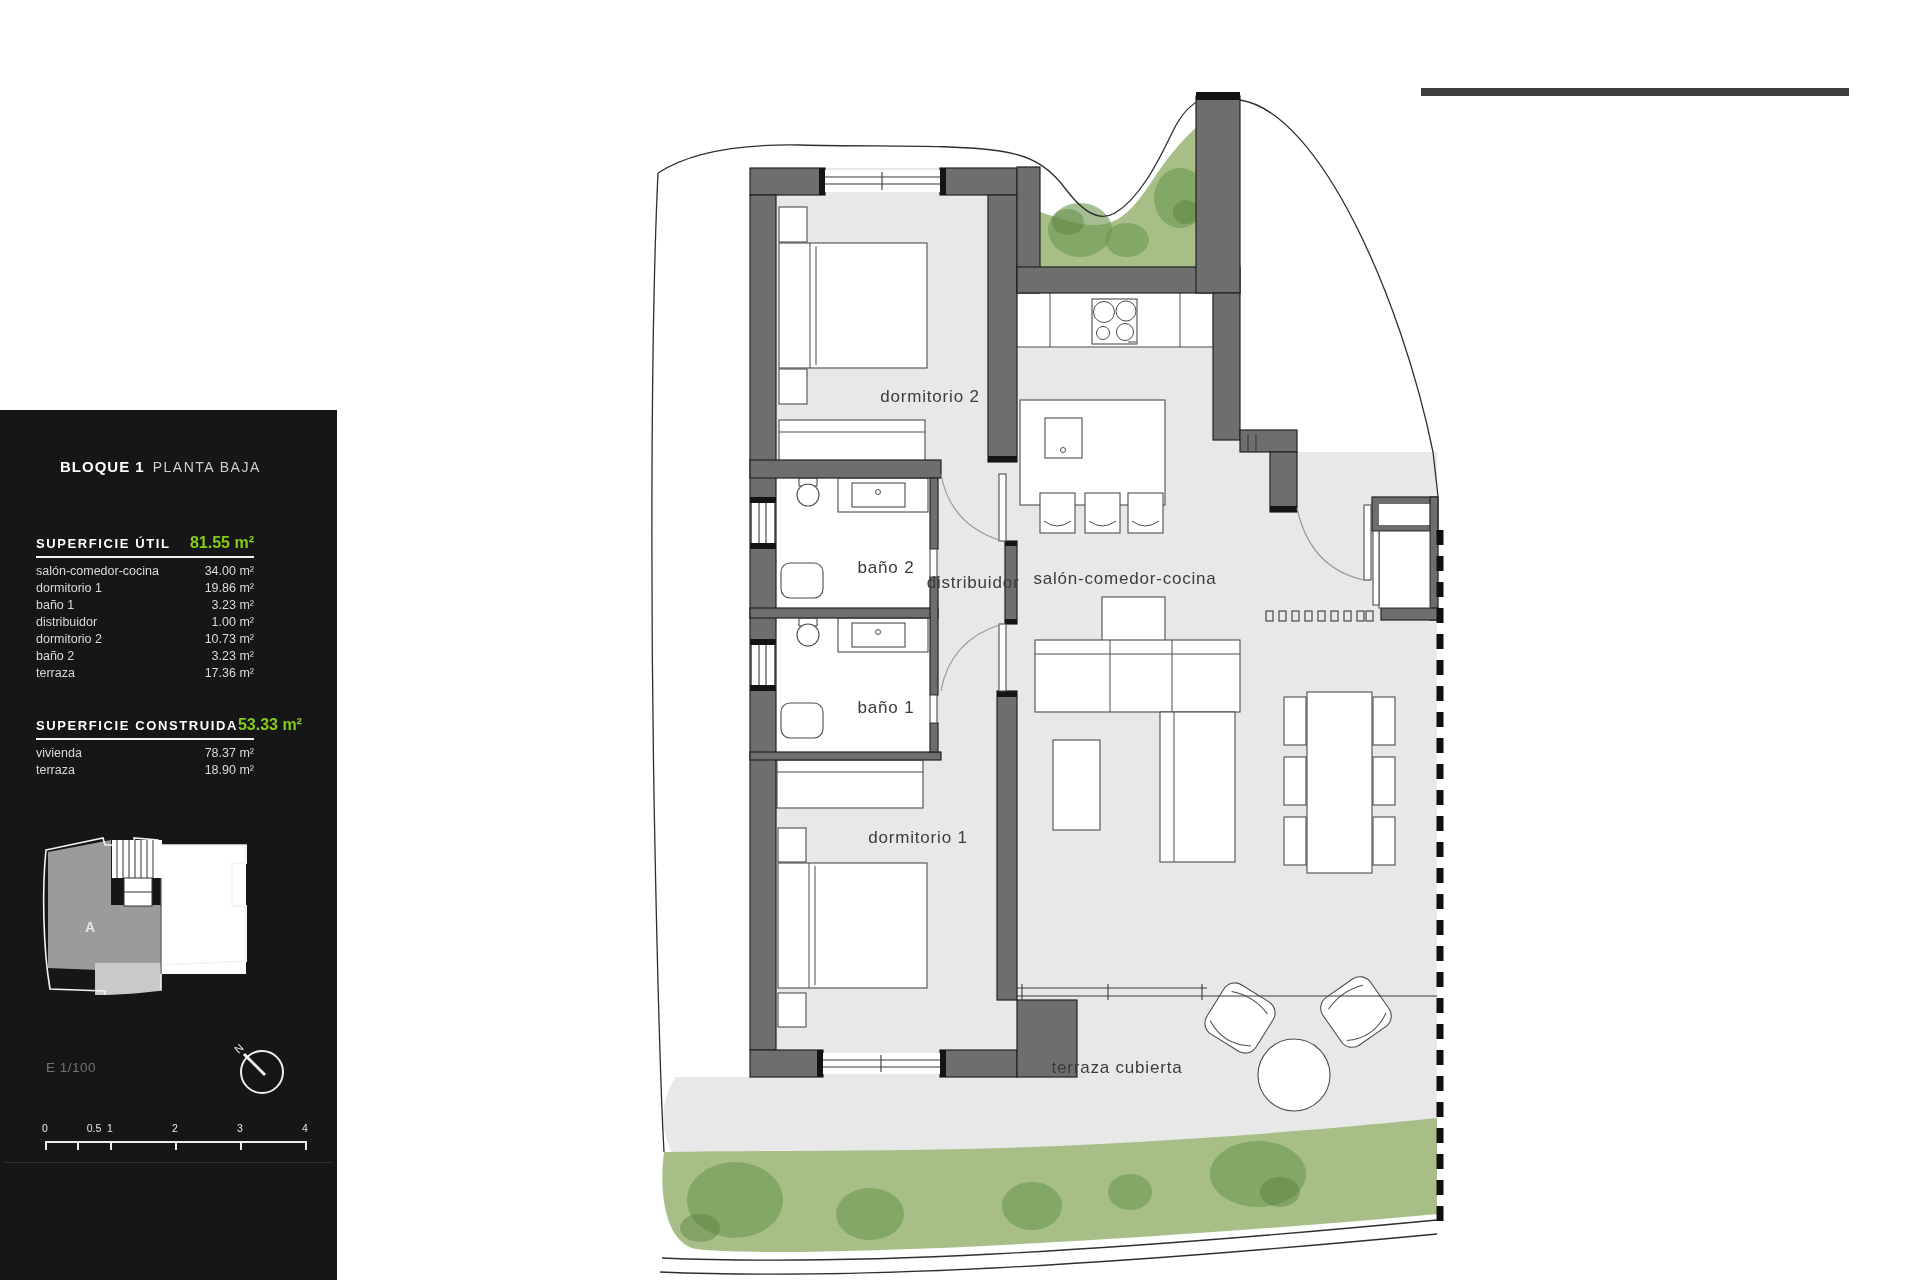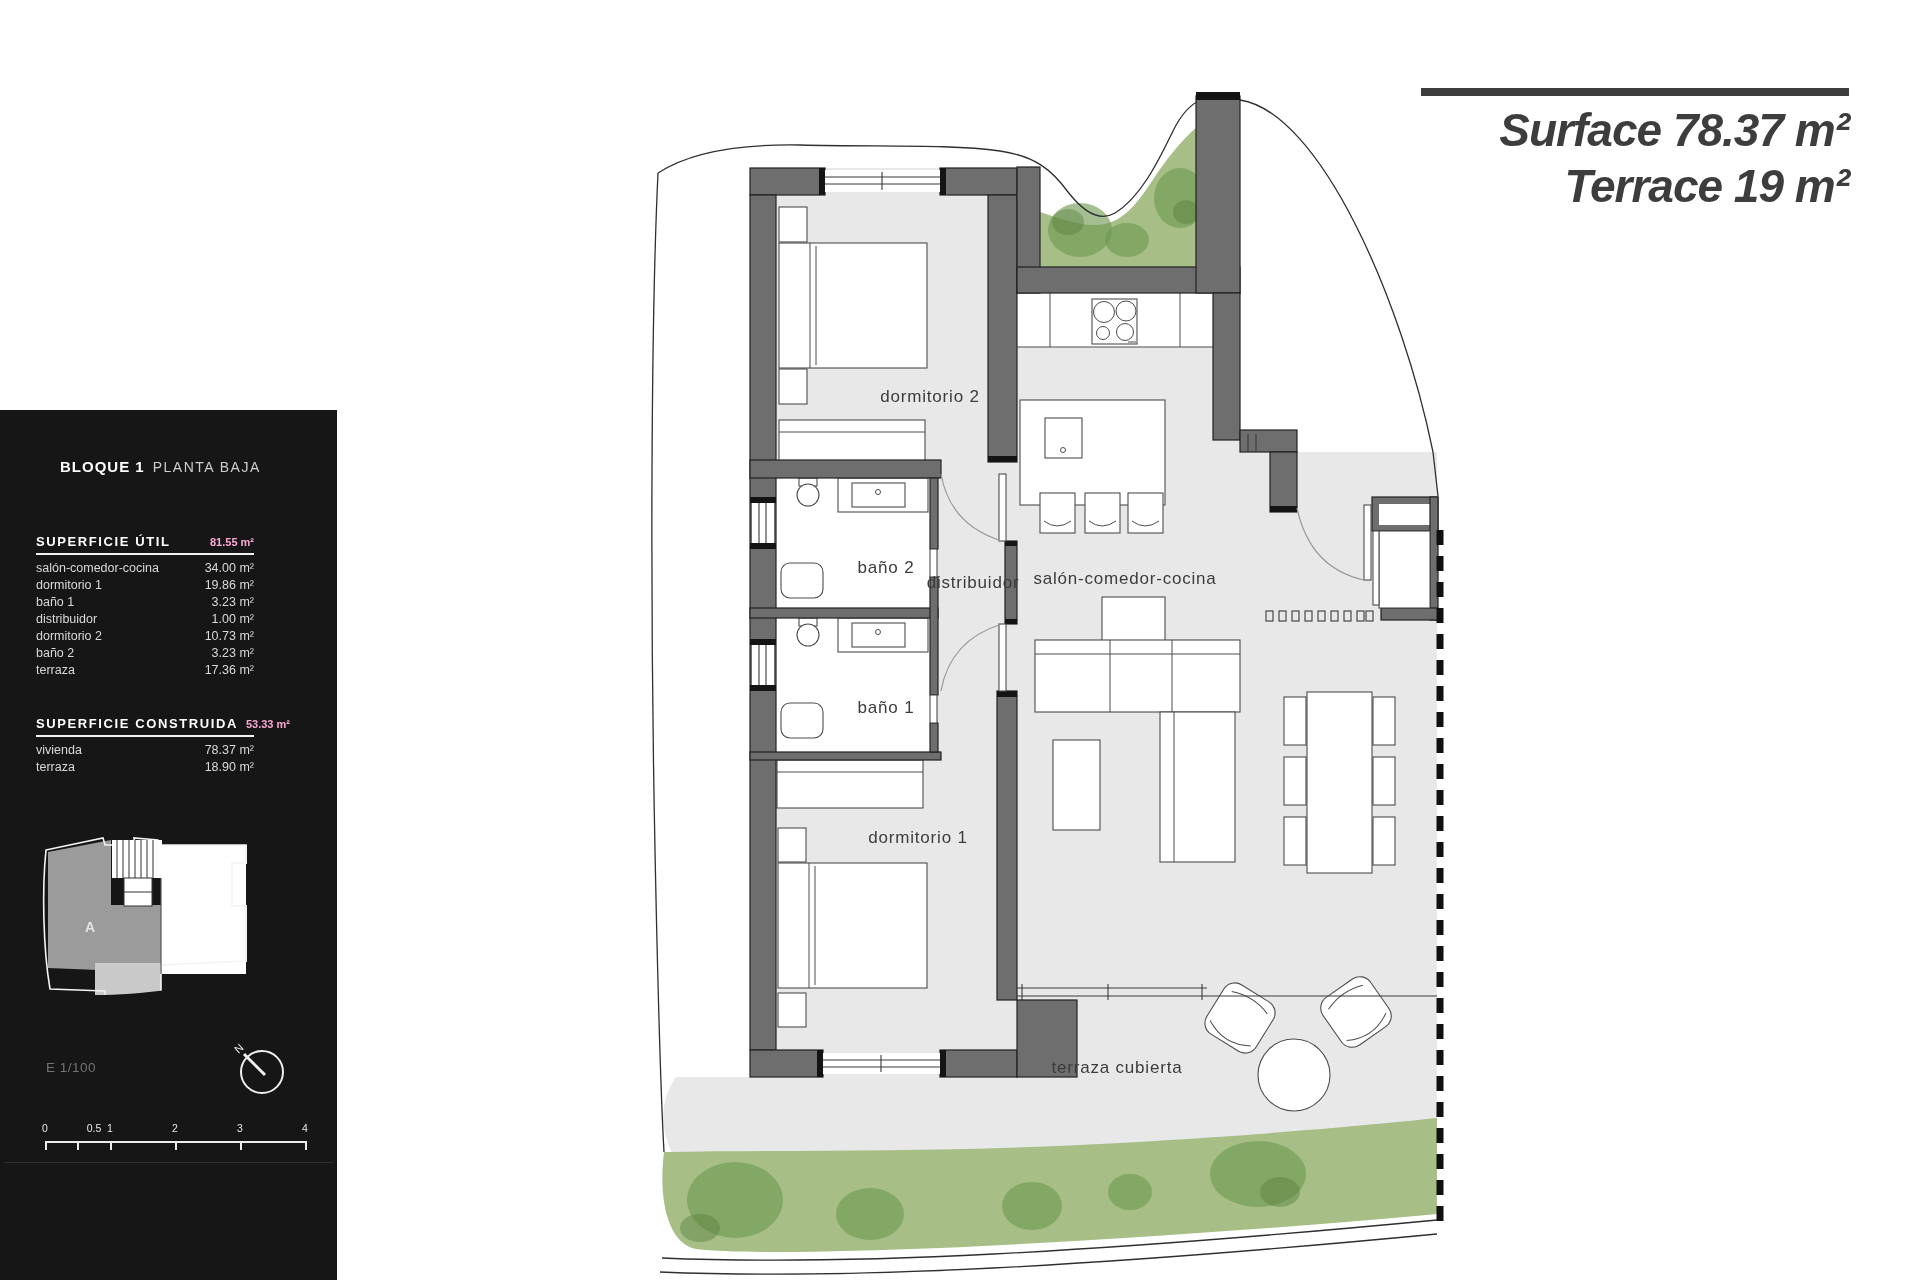--- a/index.html
+++ b/index.html
@@ -11,23 +11,23 @@
     font-family:"Liberation Sans", sans-serif;}
   .stage{position:relative;width:1920px;height:1280px;background:#fff;}
 
   
   .panel{position:absolute;left:0;top:410px;width:337px;height:870px;background:var(--panel-bg);color:#eee;}
   .block-title{position:absolute;left:36px;top:48px;white-space:nowrap;}
   .block-title .b{font-weight:bold;font-size:15px;letter-spacing:1px;color:#fff;margin-left:24px;}
   .block-title .s{font-size:14px;letter-spacing:1.5px;color:#cfcfcf;margin-left:8px;}
   .tbl{position:absolute;left:36px;width:218px;}
   .tbl .hdr{display:flex;justify-content:space-between;align-items:baseline;
-    border-bottom:2px solid #f2f2f2;padding-bottom:4px;margin-bottom:5px;gap:8px;}
+    border-bottom:2px solid #f2f2f2;padding-bottom:4px;margin-bottom:5px;}
   .tbl .hdr .h{font-weight:bold;font-size:13px;letter-spacing:1.6px;color:#fff;white-space:nowrap;}
-  .tbl .hdr .v{font-weight:bold;font-size:11px;color:#f9a8d4;white-space:nowrap;}
+  .tbl .hdr .v{font-weight:bold;font-size:16px;color:#84cc16;white-space:nowrap;}
   .tbl .row{display:flex;justify-content:space-between;line-height:17px;font-size:12.5px;color:#d9d9d9;}
   .tbl1{top:124px;} .tbl2{top:306px;}
   .scale-text{position:absolute;left:46px;top:650px;font-size:13.5px;color:#737373;letter-spacing:.5px;}
   .compass{position:absolute;left:228px;top:628px;}
   .scalebar{position:absolute;left:0;top:712px;width:337px;height:42px;}
   .scalebar .line{position:absolute;left:45px;width:261px;top:19px;height:2px;background:#ededed;}
   .scalebar .tick{position:absolute;top:19px;width:2px;height:9px;background:#ededed;}
   .scalebar .lab{position:absolute;top:0;width:30px;margin-left:-15px;text-align:center;
     font-size:10.5px;color:#e5e5e5;}
   .sep{position:absolute;left:4px;right:4px;top:752px;height:1px;background:#2e2e2e;}
@@ -304,24 +304,20 @@
     <text class="roomlabel" x="886" y="573">baño 2</text>
     <text class="roomlabel" x="973" y="588">distribuidor</text>
     <text class="roomlabel" x="1125" y="584">salón-comedor-cocina</text>
     <text class="roomlabel" x="886" y="713">baño 1</text>
     <text class="roomlabel" x="918" y="843">dormitorio 1</text>
     <text class="roomlabel" x="1117" y="1073">terraza cubierta</text>
   </svg>
 
   <div class="titleblock">
     <div class="bar"></div>
-    <div class="lines">
-      <div><span>Surface</span> <span class="val">78.37 m²</span></div>
-      <div><span>Terrace</span> <span class="val">19 m²</span></div>
-    </div>
   </div>
 
   <div class="panel">
     <div class="block-title">
       <span class="b">BLOQUE 1</span><span class="s">PLANTA BAJA</span>
     </div>
 
     <div class="tbl tbl1">
       <div class="hdr">
         <span class="h">SUPERFICIE ÚTIL</span>

